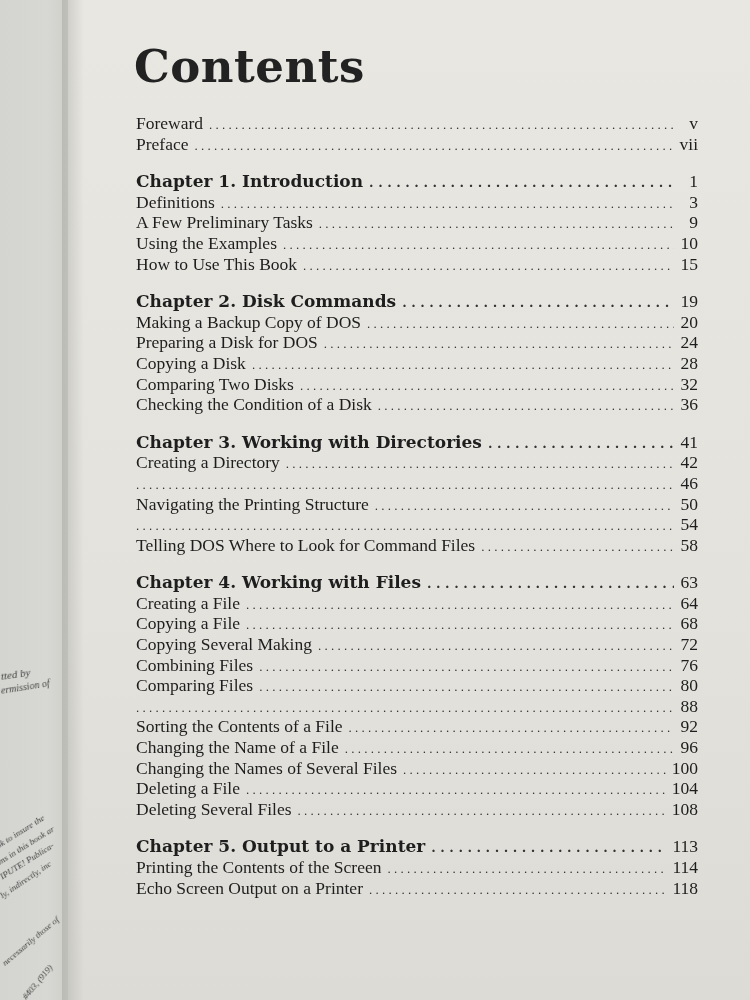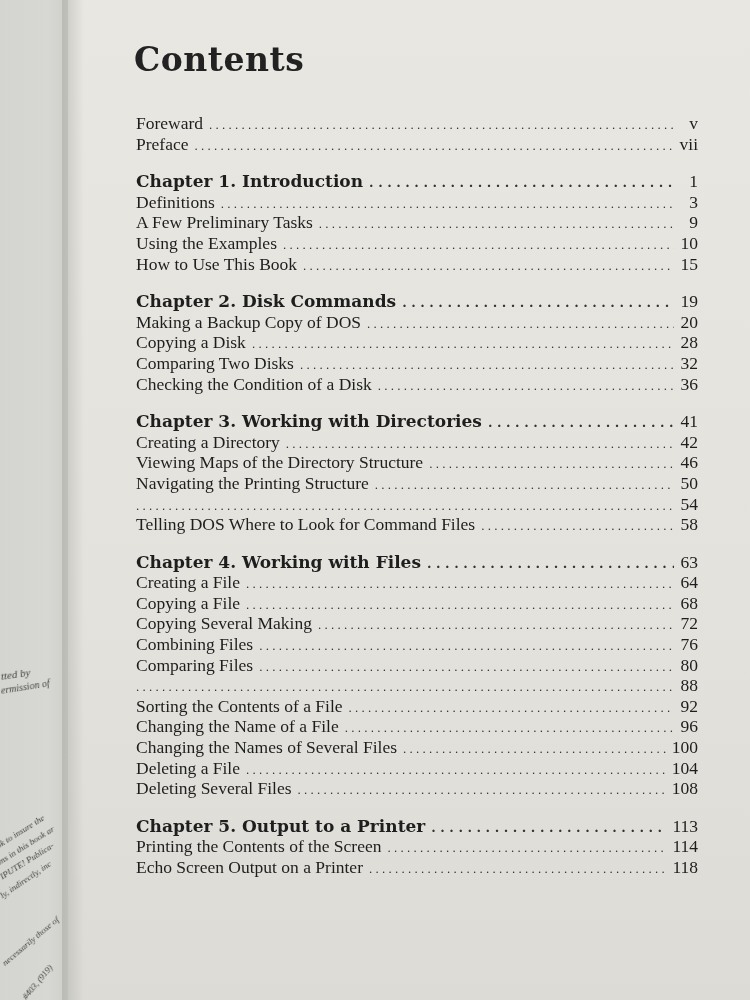--- a/index.html
+++ b/index.html
@@ -22,21 +22,21 @@
       position: absolute; left: 62px; top: 0; width: 22px; height: 1000px;
       background: linear-gradient(to right, rgba(160,160,155,0.45), rgba(220,220,215,0));
     }
     .right-page {
       position: absolute; left: 68px; top: 0; width: 682px; height: 1000px;
       background: linear-gradient(to bottom, #e8e7e2 0%, #e3e2dd 60%, #dcdbd5 100%);
     }
     .title {
       position: absolute; left: 134px; top: 40px;
       font-family: "DejaVu Serif", serif; font-weight: bold;
-      font-size: 33px; letter-spacing: 0.5px; color: #222;
+      font-size: 45px; letter-spacing: 0.5px; color: #222;
     }
     .toc { position: absolute; left: 136px; top: 113px; width: 562px; }
     .row {
       display: flex; align-items: baseline; height: 20.6px;
       font-size: 17.5px; line-height: 20.6px; white-space: nowrap;
     }
     .row .label { flex: 0 0 auto; padding-right: 6px; }
     .row .leader {
       flex: 1 1 auto; overflow: hidden; color: #333;
       letter-spacing: 3.2px; font-size: 13px;
@@ -115,20 +115,25 @@
     <span class="label">Chapter 2. Disk Commands</span>
     <span class="leader"></span>
     <span class="page">19</span>
   </div>
   <div class="row">
       <span class="label">Making a Backup Copy of DOS</span>
       <span class="leader"></span>
       <span class="page">20</span>
     </div>
   <div class="row">
+      <span class="label">Preparing a Disk for DOS</span>
+      <span class="leader"></span>
+      <span class="page">24</span>
+    </div>
+  <div class="row">
       <span class="label">Copying a Disk</span>
       <span class="leader"></span>
       <span class="page">28</span>
     </div>
   <div class="row">
       <span class="label">Comparing Two Disks</span>
       <span class="leader"></span>
       <span class="page">32</span>
     </div>
   <div class="row">
@@ -143,21 +148,20 @@
     <span class="label">Chapter 3. Working with Directories</span>
     <span class="leader"></span>
     <span class="page">41</span>
   </div>
   <div class="row">
       <span class="label">Creating a Directory</span>
       <span class="leader"></span>
       <span class="page">42</span>
     </div>
   <div class="row">
-      <span class="label">Viewing Maps of the Directory Structure</span>
       <span class="leader"></span>
       <span class="page">46</span>
     </div>
   <div class="row">
       <span class="label">Navigating the Printing Structure</span>
       <span class="leader"></span>
       <span class="page">50</span>
     </div>
   <div class="row">
       <span class="leader"></span>

